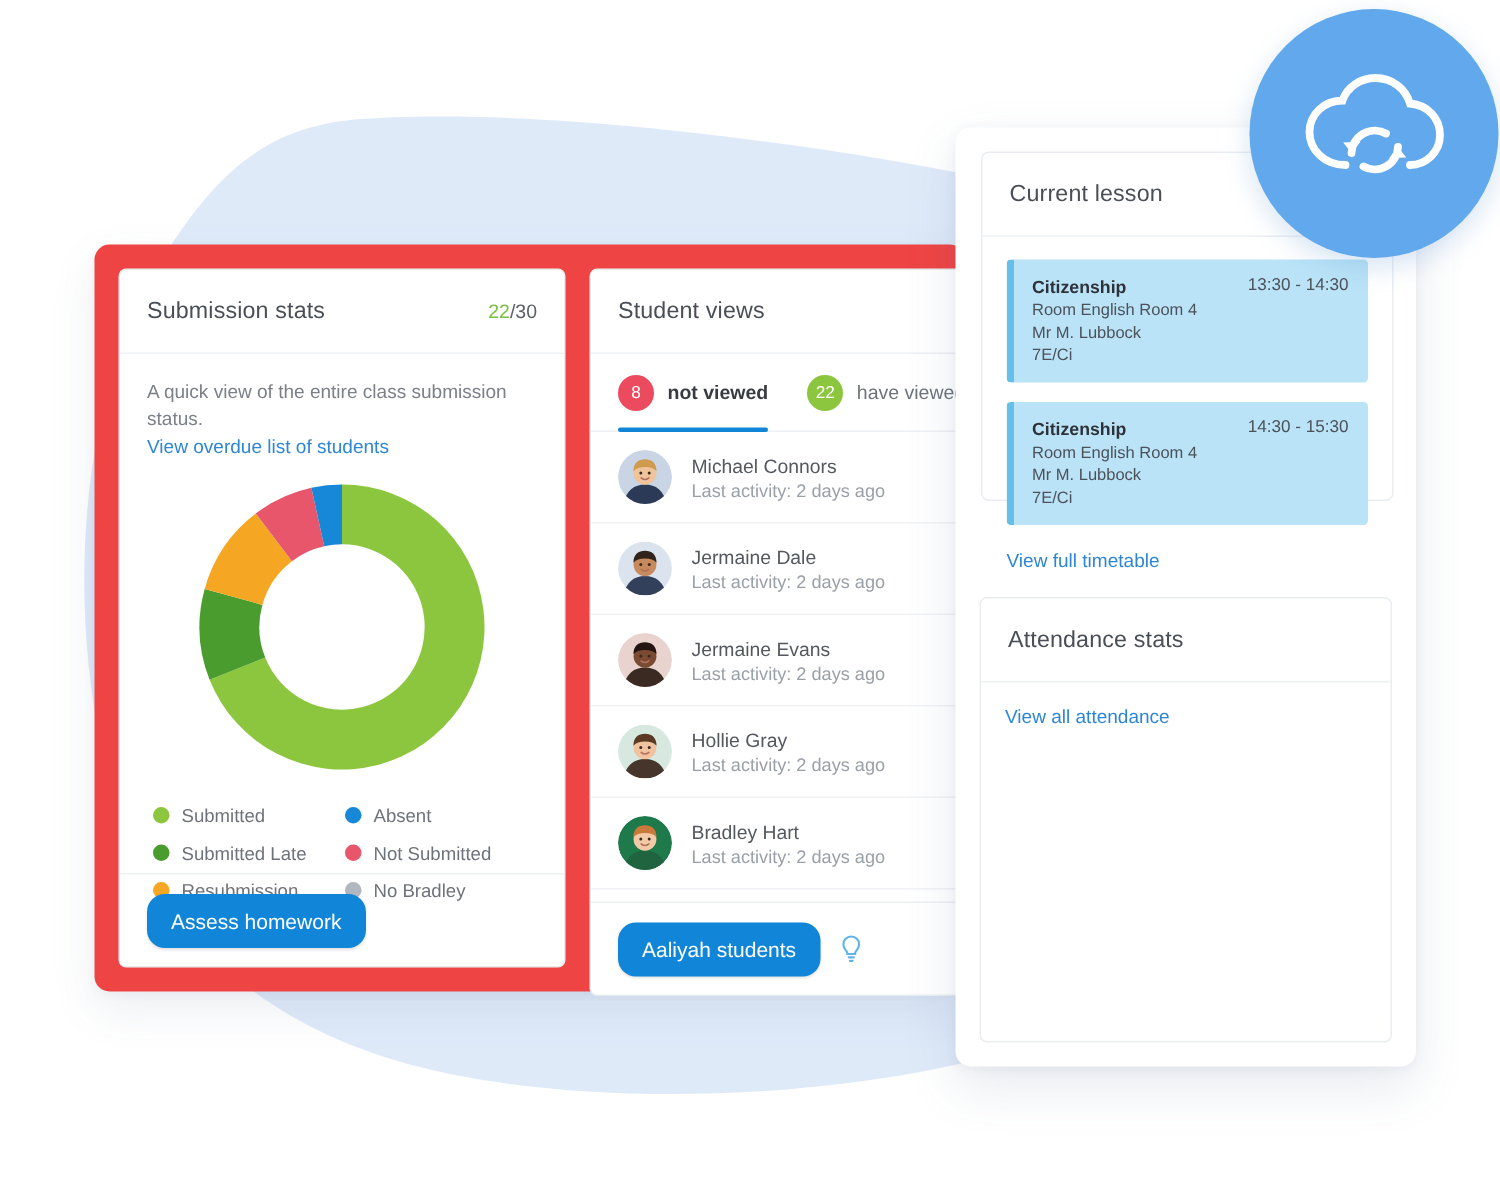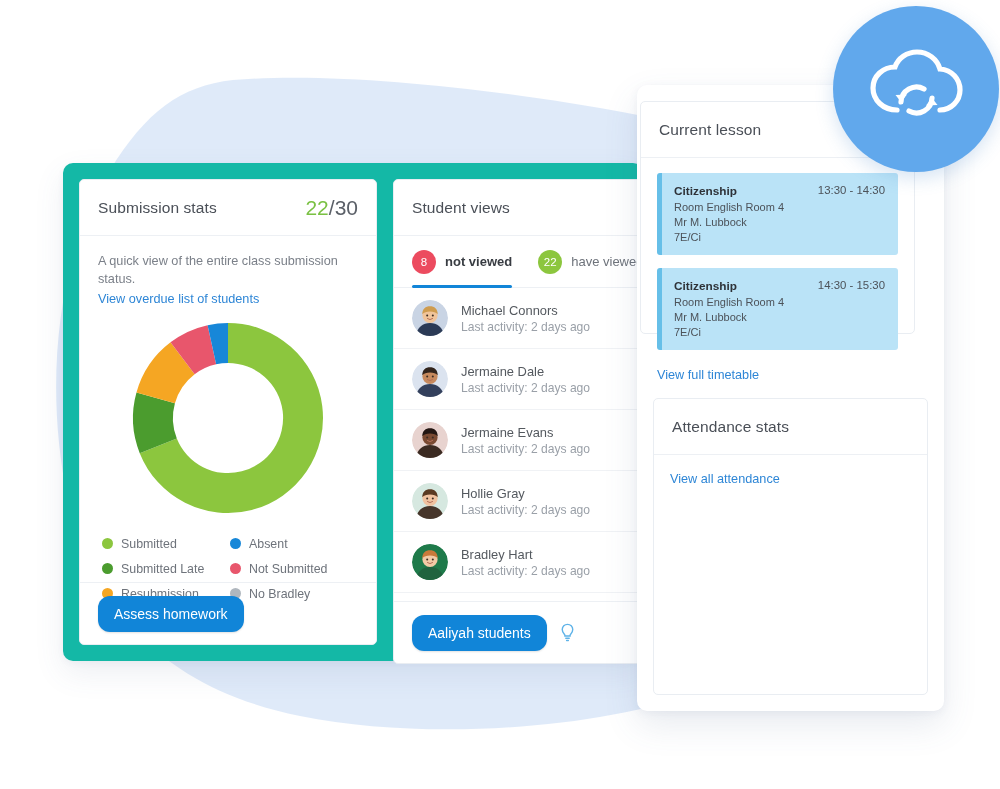--- a/index.html
+++ b/index.html
@@ -10,21 +10,21 @@
     overflow: hidden;
   }
   #stage { position: relative; width: 1000px; height: 789px; background:#fff; }
 
   
   .blob-wrap { position:absolute; inset:0; z-index:0; }
 
   
   .panel-left {
     position:absolute; left:63px; top:163px; width:580px; height:498px;
-    background:#14b8a6; border-radius:10px;
+    background:#ef4444; border-radius:10px;
     box-shadow: 0 12px 30px rgba(80,100,140,.10), 0 2px 6px rgba(80,100,140,.06);
     z-index:3;
   }
   
   .panel-right {
     position:absolute; left:637px; top:85px; width:307px; height:626px;
     background:#ffffff; border-radius:10px;
     box-shadow: 0 14px 34px rgba(80,100,140,.13), 0 2px 8px rgba(80,100,140,.07);
     z-index:6;
   }
@@ -32,21 +32,21 @@
   
   .card {
     position:absolute; background:#fff;
     border:1px solid #e9edf2; border-radius:5px;
   }
   .card-head {
     height:56px; display:flex; align-items:center; justify-content:space-between;
     padding:0 18px; border-bottom:1px solid #edf0f4;
   }
   .card-title { font-size:15.5px; color:#4a4f57; letter-spacing:.1px; }
-  .card-count { font-size:21px; color:#5b6068; font-weight:400;margin-left:44px; }
+  .card-count { font-size:13px; color:#5b6068; font-weight:400;margin-left:44px; }
   .count-green { color:#7ac143; }
   .count-blue  { color:#2e86d6; }
 
   
   #card-submission { left:16px; top:16px; width:298px; height:466px; }
   .subm-body { padding:16px 18px 0 18px; }
   .subm-desc { font-size:12.7px; color:#7b8089; line-height:1.45; }
   .link { color:#2e86d6; font-size:12.7px; text-decoration:none; cursor:pointer; }
 
   .donut-wrap { position:relative; width:100%; height:212px; margin-top:8px; }
@@ -89,21 +89,21 @@
   .stu-list { }
   .stu-row { display:flex; align-items:center; gap:13px; padding:13px 18px;
              border-bottom:1px solid #f0f2f5; height:61px; }
   .avatar { width:36px; height:36px; border-radius:50%; flex:none; overflow:hidden;
             position:relative; }
   .stu-name { font-size:12.9px; color:#54595f; }
   .stu-meta { font-size:12.1px; color:#9aa0a8; margin-top:2px; }
   .bulb { width:17px; height:20px; flex:none; }
 
   
-  #card-lesson { left:3px; top:16px; width:275px; height:233px; }
+  #card-lesson { left:17px; top:16px; width:275px; height:233px; }
   .lesson-body { padding:15px 16px 0 16px; }
   .lesson-item {
     background:#bae3f7; border-left:5px solid #66bfe8; border-radius:3px;
     padding:11px 13px 12px 12px; position:relative; margin-bottom:13px;
   }
   .lesson-top { display:flex; justify-content:space-between; align-items:flex-start; }
   .lesson-subject { font-size:11.8px; color:#2e3238; font-weight:bold; }
   .lesson-time { font-size:11.4px; color:#4c5259; }
   .lesson-line { font-size:11px; color:#4c5259; margin-top:3px; }
   .lesson-foot { padding:2px 16px 0 16px; }

